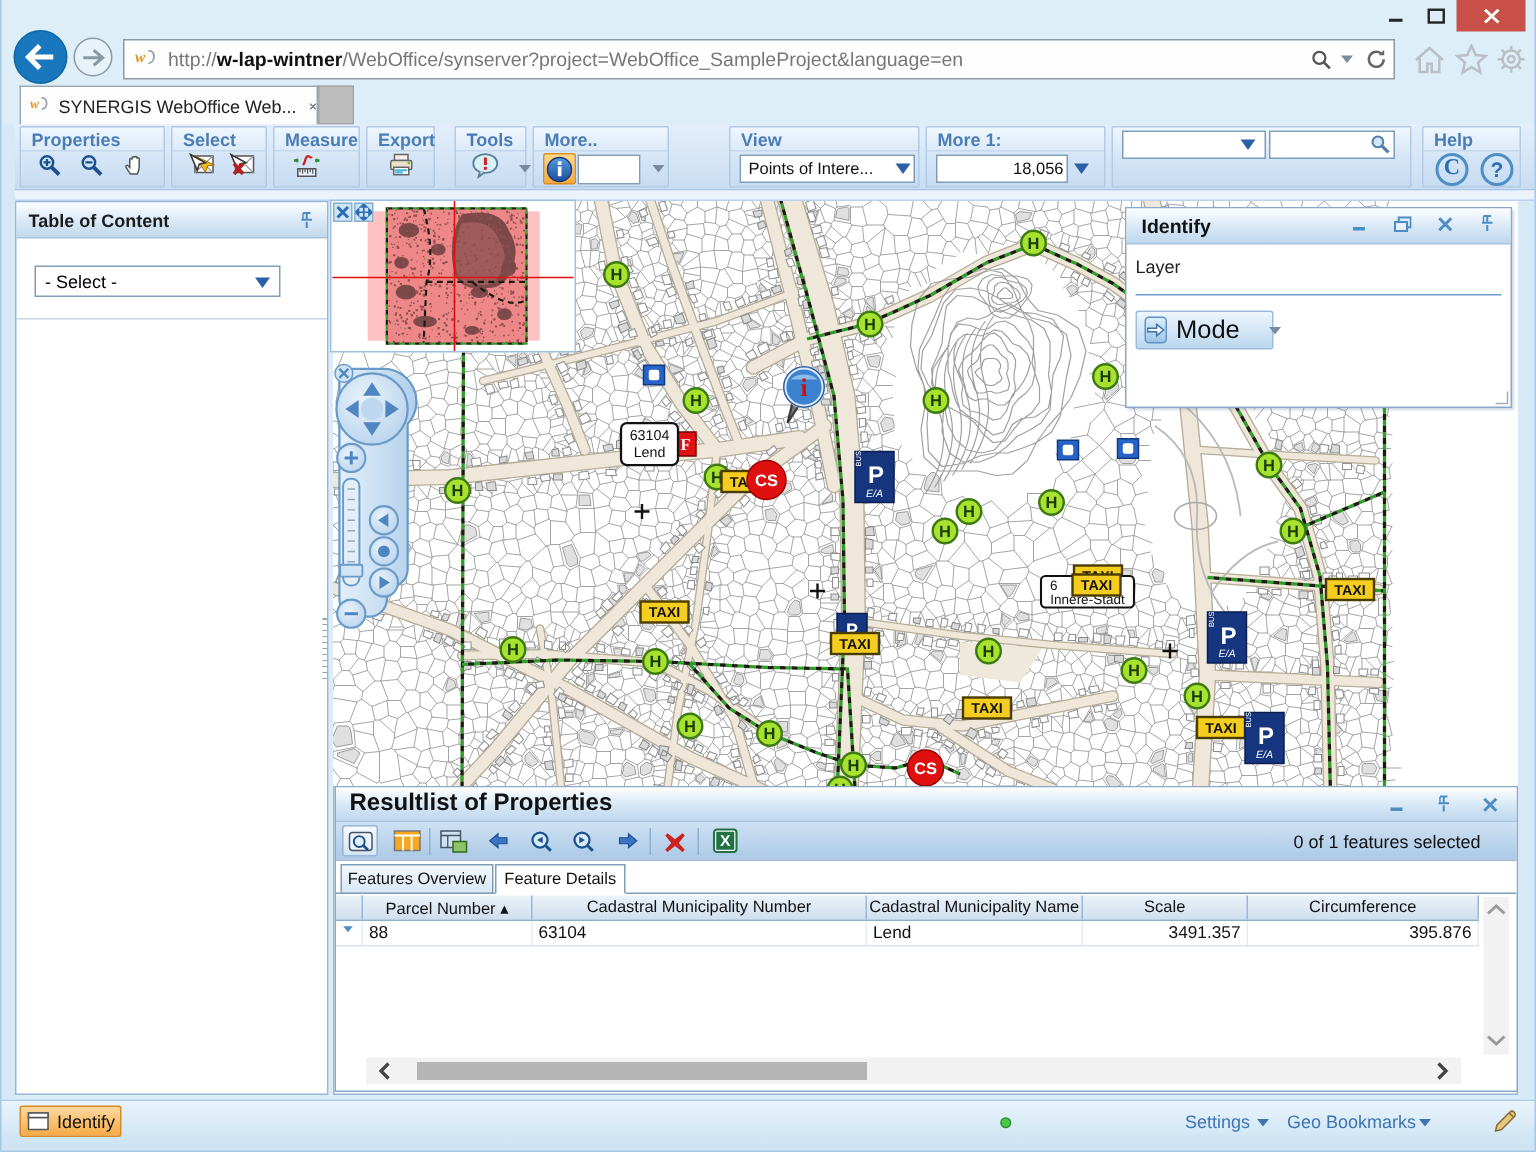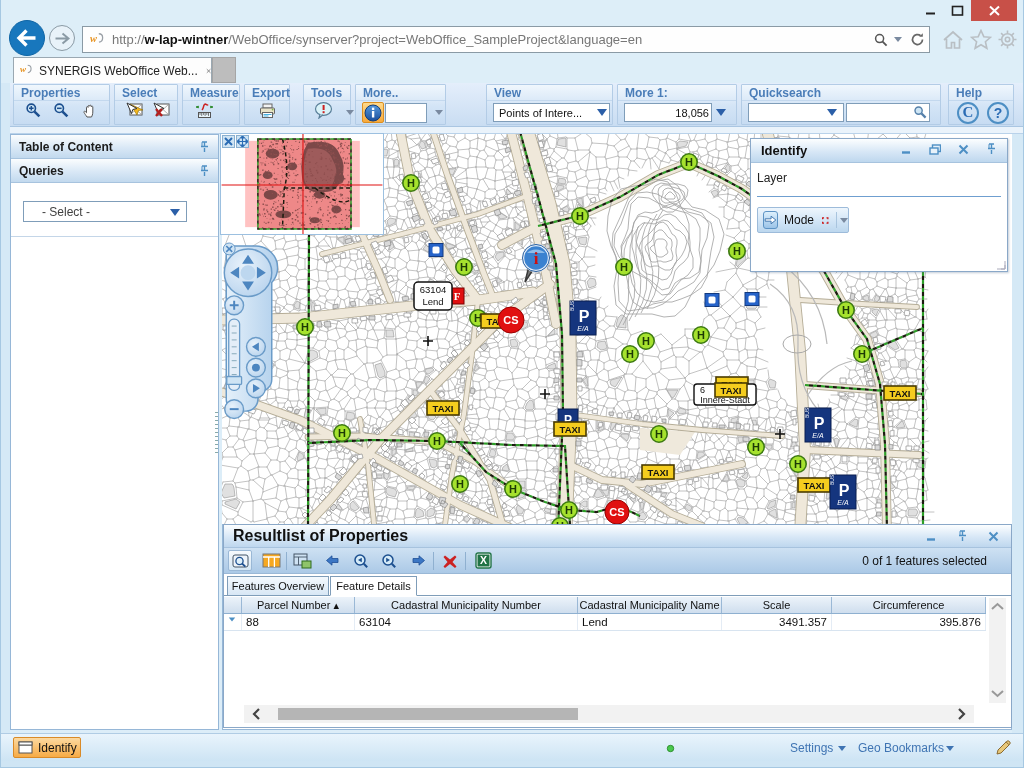--- a/index.html
+++ b/index.html
@@ -26,32 +26,32 @@
 .tgroup .bd{display:flex;align-items:center;height:23px;padding-left:6px}
 #toolband2{left:0;top:127px;width:1024px;height:7px;background:#eaf3fb;border-bottom:1px solid #b9d2ea}
 .wsel{background:#fff;border:1px solid #7f9db9;height:19px;font-size:11px;display:flex;align-items:center;padding:0 2px 0 5px;color:#111}
 .dnarr{width:0;height:0;border-left:5px solid transparent;border-right:5px solid transparent;border-top:7px solid #2b5fa8}
 .smarr{width:0;height:0;border-left:4px solid transparent;border-right:4px solid transparent;border-top:5px solid #7a8aa0}
 
 #leftpanel{left:10px;top:134px;width:209px;height:596px;background:#fff;border:1px solid #96b7d7}
 .phead{position:relative;height:24px;background:linear-gradient(#fbfdfe,#d9e8f6 55%,#c2d9ee);border-bottom:1px solid #a7c3de;display:flex;align-items:center;font-size:12px;font-weight:bold;color:#1c1c1c;padding-left:8px}
 .pin{position:absolute;right:8px;top:6px}
 #queriesbody{padding:18px 10px 12px 12px;border-bottom:1px solid #c4d6e8;height:54px}
-#selbox{width:164px;height:21px;background:#fff;border:1px solid #7f9db9;font-size:12px;color:#404040;display:flex;align-items:center;padding-left:18px;position:relative}
+#selbox{width:164px;height:21px;background:#fff;border:1px solid #7f9db9;font-size:12px;color:#000000;display:flex;align-items:center;padding-left:6px;position:relative}
 
 #mapframe{left:222px;top:134px;width:790px;height:596px;background:#fff;border:1px solid #96b7d7}
 
 #ovmap{left:220px;top:133px;width:164px;height:102px;background:#fff;border:1px solid #9cc0e0}
 #mapbtns{left:222px;top:135px;height:13px;display:flex}
 
 #identify{left:750px;top:138px;width:258px;height:134px;background:#fff;border:1px solid #8aa8c8;box-shadow:1px 1px 2px rgba(80,110,140,.35)}
 #idhead{height:24px;background:linear-gradient(#fcfeff,#d7e7f6 55%,#bed7ee);border-bottom:1px solid #a7c3de;display:flex;align-items:center;font-size:13px;font-weight:bold;color:#111;padding-left:10px;position:relative}
 #idbody{padding:8px 6px 0 6px;font-size:12px;color:#222}
 #layersel{margin-top:2px;height:17px;border:1px dotted #333;display:flex;align-items:center;padding:0 3px;font-size:12px;position:relative}
-#modebtn{margin-top:10px;width:92px;height:26px;background:linear-gradient(#eef6fd,#cfe3f5 60%,#bcd7ee);border:1px solid #9dbbda;border-radius:2px;display:flex;align-items:center;font-size:12px;color:#111}
+#modebtn{margin-top:10px;width:92px;height:26px;background:linear-gradient(#eef6fd,#cfe3f5 60%,#bcd7ee);border:1px solid #9dbbda;border-radius:2px;display:flex;align-items:center;font-size:17px;color:#111}
 
 #resultlist{left:223px;top:524px;width:789px;height:204px;background:#fff;border:1px solid #8aa8c8}
 #rlhead{height:23px;background:linear-gradient(#fcfeff,#d7e7f6 55%,#bed7ee);border-bottom:1px solid #a7c3de;display:flex;align-items:center;font-size:16px;font-weight:bold;color:#111;padding-left:9px;position:relative}
 #rltools{height:26px;background:linear-gradient(#cee1f3,#abc9e6);border-bottom:1px solid #9ab8d6;display:flex;align-items:center;padding-left:0px;position:relative}
 #rlcount{position:absolute;right:24px;top:6px;font-size:12px;font-weight:normal;color:#111}
 #rltabs{height:22px;background:#fff;position:relative;border-bottom:1px solid #7f9db9}
 .rtab{position:absolute;top:2px;height:20px;border:1px solid #7f9db9;font-size:11px;white-space:nowrap;display:flex;align-items:center;padding:0 8px;color:#111}
 #rtab1{left:3px;background:linear-gradient(#f4f9fd,#d8e7f5);}
 #rtab2{background:#fff;border-bottom:1px solid #fff;font-weight:normal}
 #rtable{position:absolute;left:0px;top:72px;width:762px;height:106px}
@@ -240,21 +240,20 @@
     </div>
   </div>
 <div class="tgroup" style="left:617px;width:120px">
     <div class="hd">More 1:</div>
     <div class="bd">
       <span class="wsel" style="width:88px;justify-content:flex-end">18,056</span>
       <span class="dnarr" style="margin-left:4px"></span>
     </div>
   </div>
 <div class="tgroup" style="left:741px;width:200px">
-    <div class="hd">Quicksearch</div>
     <div class="bd">
       <span class="wsel" style="width:96px;justify-content:flex-end">
         <span class="dnarr" style="margin-right:4px"></span>
       </span>
       <span class="wsel" style="width:84px;margin-left:2px;justify-content:flex-end">
         <svg width="13" height="13" viewBox="0 0 13 13">
           <circle cx="4.6" cy="4.6" r="3.6" fill="#cfe6f5" stroke="#5580aa" stroke-width="1.4"></circle>
           <path d="M7.4 7.4L11.6 11.6" stroke="#5580aa" stroke-width="2.2"></path>
         </svg>
       </span>
@@ -590,26 +589,20 @@
 <circle cx="7" cy="7" r="6" fill="#cfe4f4" stroke="#6a9bc8"></circle>
     <path d="M4 4l6 6M10 4l-6 6" stroke="#4d86c0" stroke-width="1.6"></path>
 </svg>
 <div id="leftpanel" class="abs">
       <div class="phead">Table of Content<span class="pin"><svg width="11" height="12" viewBox="0 0 11 12">
           <g fill="none" stroke="#4d8fc4" stroke-width="1.4">
             <path d="M3 1h5M5.5 1v4M2 5.5h7M5.5 7v4"></path>
             <path d="M3 5.2v-4" stroke-width="1"></path>
           </g>
         </svg></span></div>
-      <div class="phead">Queries<span class="pin"><svg width="11" height="12" viewBox="0 0 11 12">
-          <g fill="none" stroke="#4d8fc4" stroke-width="1.4">
-            <path d="M3 1h5M5.5 1v4M2 5.5h7M5.5 7v4"></path>
-            <path d="M3 5.2v-4" stroke-width="1"></path>
-          </g>
-        </svg></span></div>
       <div id="queriesbody">
       <div id="selbox">- Select -<span class="dnarr" style="position:absolute;right:6px;top:7px"></span></div>
     </div>
     </div>
 <div id="identify" class="abs">
       <div id="idhead">Identify
         <div style="position:absolute;right:10px;top:4px;display:flex;gap:17px;align-items:center">
           <svg width="11" height="11">
           <path d="M1 8.5h8" stroke="#4d8fc4" stroke-width="2.4"></path>
         </svg>

